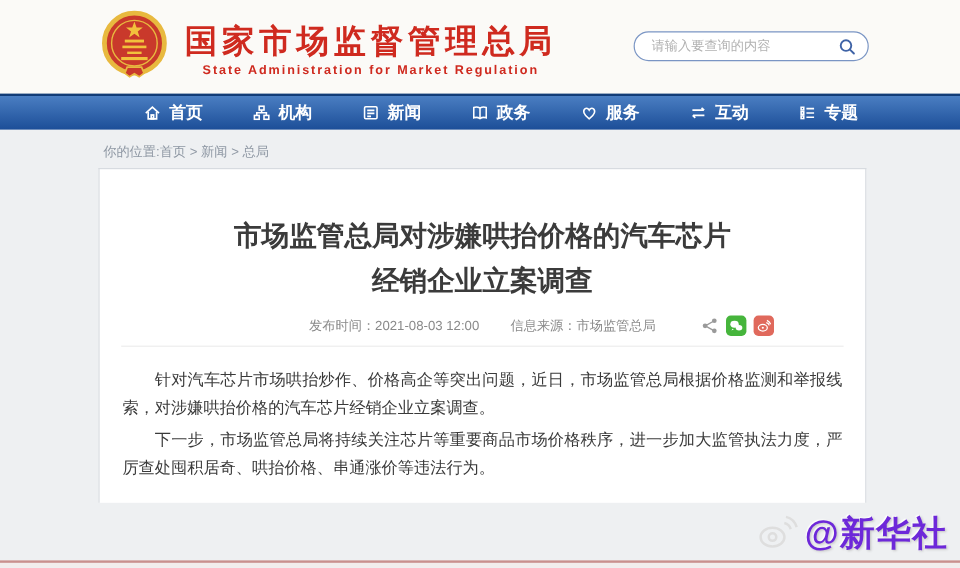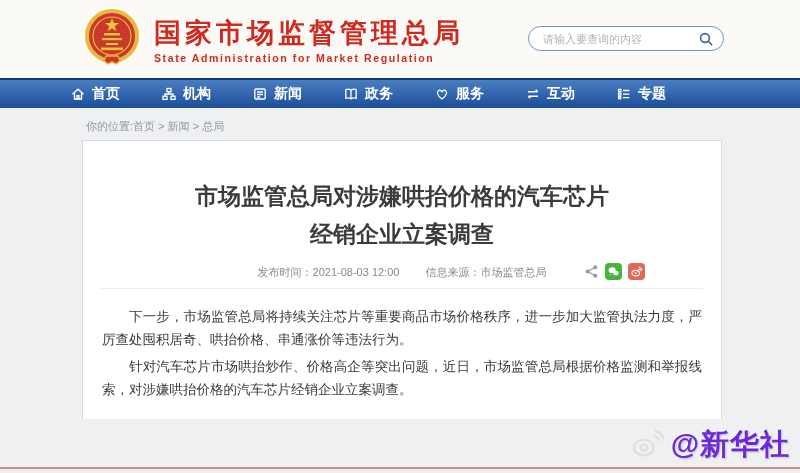--- a/index.html
+++ b/index.html
@@ -19,38 +19,39 @@
     position:absolute; left:84px; top:8px;
     display:flex; align-items:center; gap:14px; cursor:pointer;
   }
   .site-title-zh {
     color:#cf2a1f; font-size:27px; font-weight:bold; letter-spacing:4px;
     line-height:30px;
   }
   .site-title-en {
     color:#cf2a1f; font-size:10.5px; letter-spacing:1.6px; margin-top:4px;
     font-weight:bold;
+    text-align:center;
   }
   .search {
     position:absolute; right:76px; top:26px; width:196px; height:25px;
     border:1px solid #7a95c4; border-radius:13px; background:#fff;
     display:flex; align-items:center; padding:0 9px 0 12px;
   }
   .search input {
     border:none; outline:none; flex:1; font-size:11px; color:#333;
     background:transparent; font-family:"Liberation Sans", sans-serif;
   }
   .search input::placeholder { color:#b2b2b2; }
 
   
   .nav {
     position:absolute; top:78px; left:0; width:800px; height:30px;
     background:linear-gradient(#4a7ec2, #1c4e98);
     border-top:2px solid #123c77;
-    display:flex; align-items:center; padding-left:70px; gap:41px;
+    display:flex; align-items:center; padding-left:119px; gap:41px;
   }
   .nav-item {
     display:flex; align-items:center; gap:6px;
     color:#fff; font-size:14px; font-weight:bold; text-decoration:none;
     cursor:pointer; white-space:nowrap;
   }
   .nav-item svg { display:block; }
 
   
   .breadcrumb {
@@ -245,22 +246,22 @@
           <ellipse cx="7" cy="10" rx="4.6" ry="3.4"></ellipse>
           <circle cx="7" cy="10" r="1.1" fill="#fff" stroke="none"></circle>
           <path d="M10.5 4.8 A4 4 0 0 1 13.6 7.6"></path>
           <path d="M11.2 2.4 A6.6 6.6 0 0 1 15 6.4"></path>
         </svg>
       </span>
     </div>
   </div>
 
   <div class="article-body">
+    <p>针对汽车芯片市场哄抬炒作、价格高企等突出问题，近日，市场监管总局根据价格监测和举报线索，对涉嫌哄抬价格的汽车芯片经销企业立案调查。</p>
     <p>下一步，市场监管总局将持续关注芯片等重要商品市场价格秩序，进一步加大监管执法力度，严厉查处囤积居奇、哄抬价格、串通涨价等违法行为。</p>
-    <p>针对汽车芯片市场哄抬炒作、价格高企等突出问题，近日，市场监管总局根据价格监测和举报线索，对涉嫌哄抬价格的汽车芯片经销企业立案调查。</p>
   </div>
 </div>
 
 <div class="watermark">
   <span>
     <svg width="38" height="34" viewBox="0 0 28 26" fill="none" stroke="#dedede" stroke-width="1.6">
       <ellipse cx="10" cy="16.5" rx="7.6" ry="6"></ellipse>
       <circle cx="10" cy="16.5" r="2.4"></circle>
       <path d="M17.5 7.5 A5.5 5.5 0 0 1 21.6 11.4"></path>
       <path d="M18.6 3.6 A9.4 9.4 0 0 1 25.4 10.2"></path>

